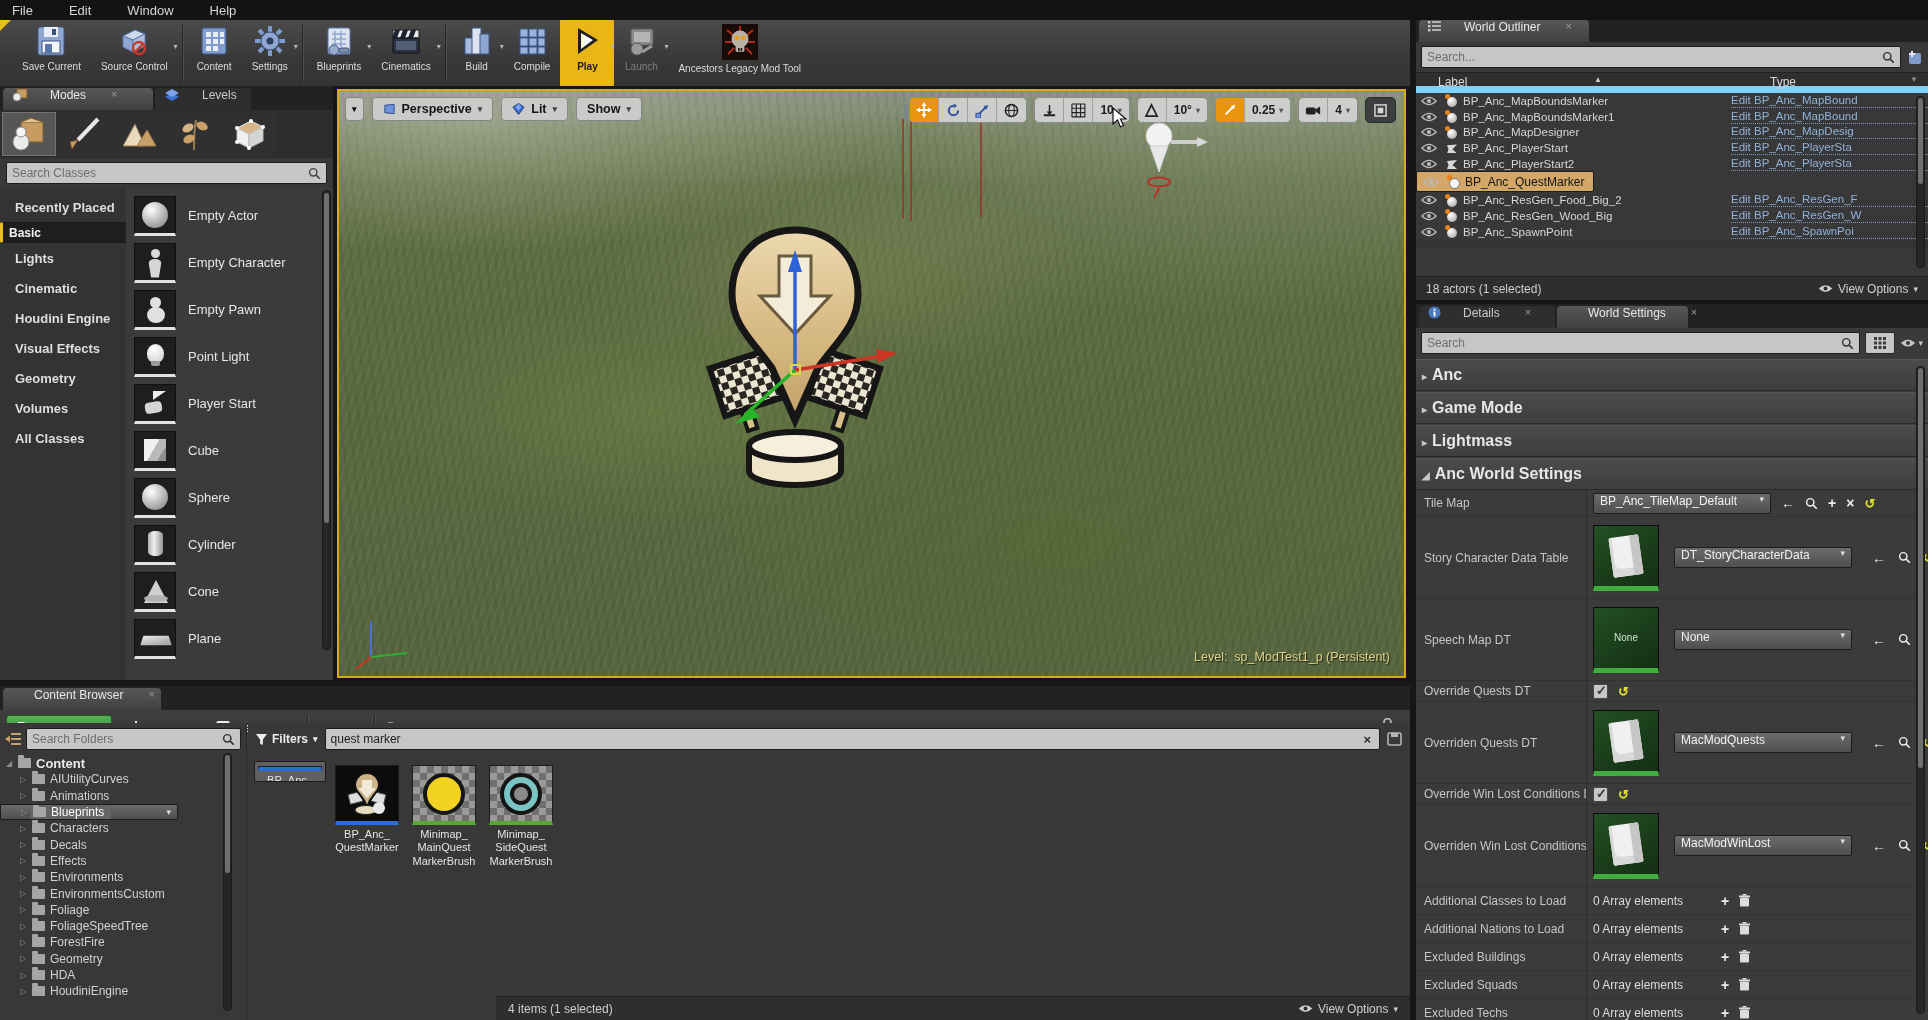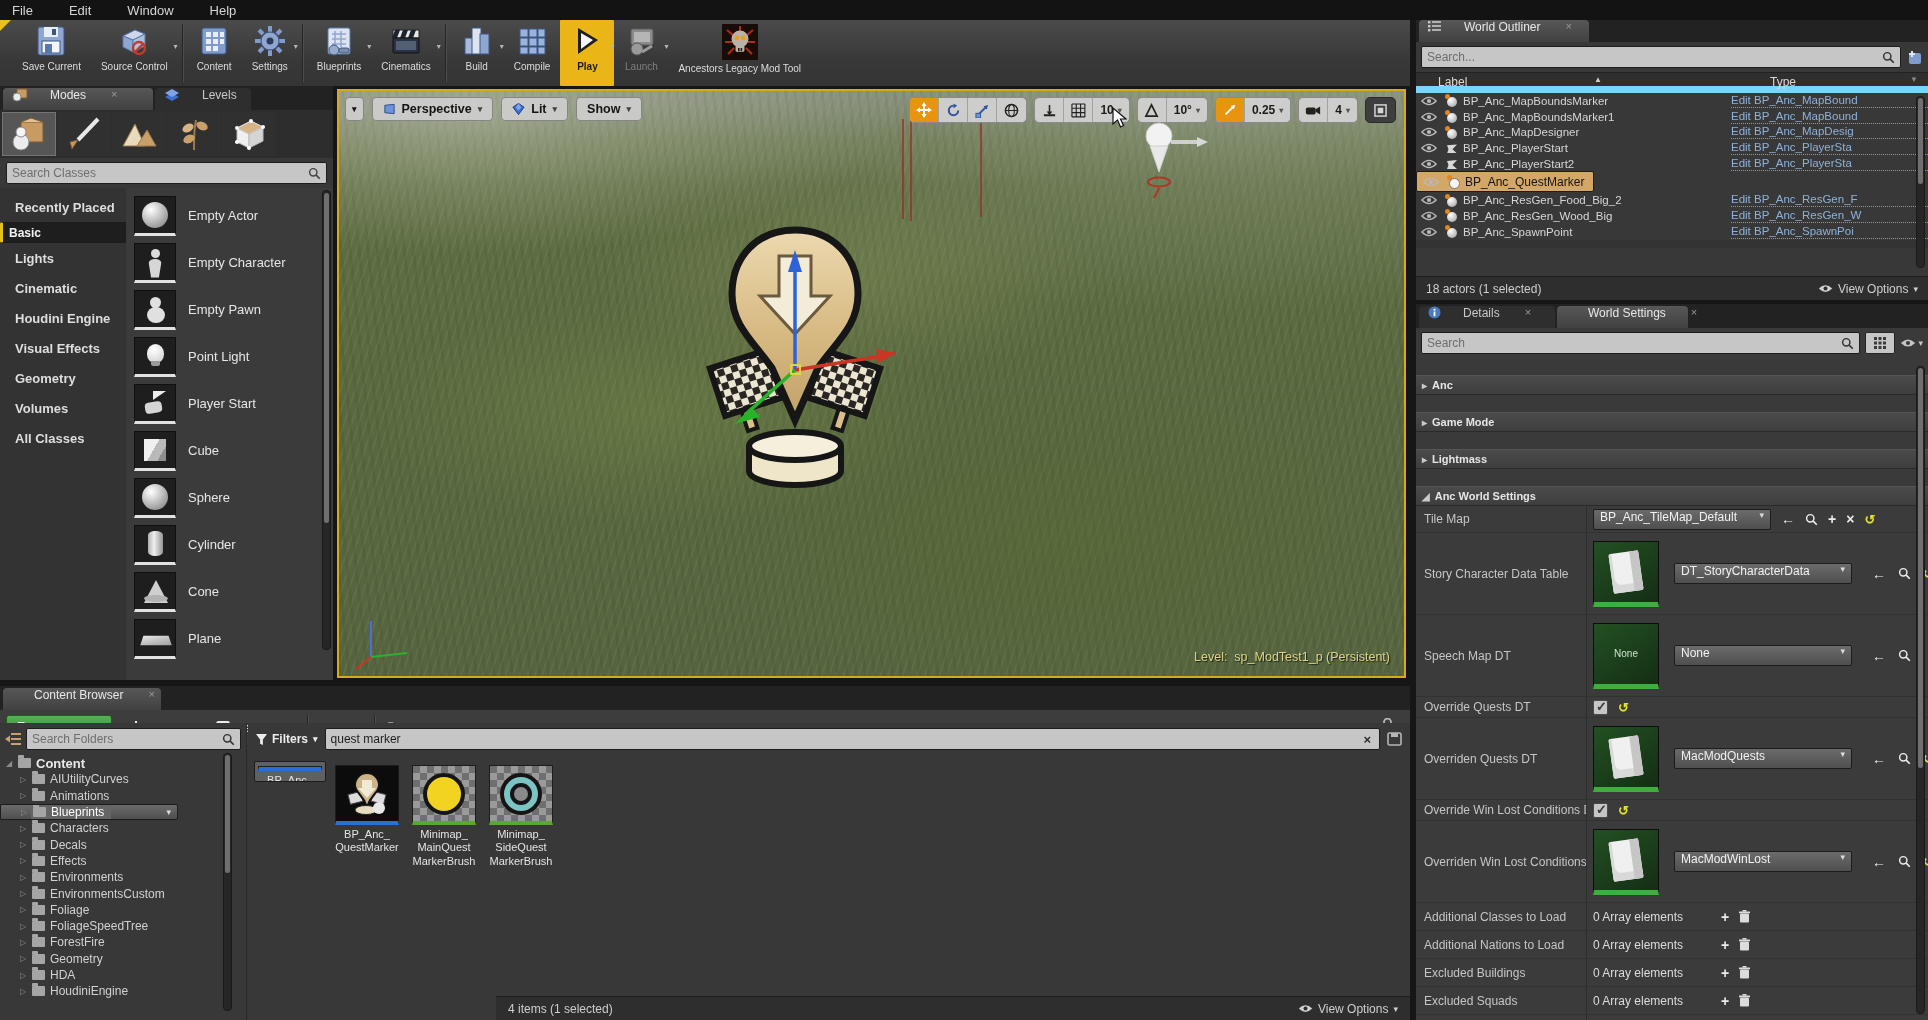--- a/index.html
+++ b/index.html
@@ -124,23 +124,23 @@
   clip-path:polygon(0 10%,100% 0,55% 55%,100% 100%,0 100%,15% 55%)}
 .ofoot{position:absolute;left:0;right:0;bottom:0;height:24px;background:#2e2e2e;border-top:1px solid #1f1f1f;
   display:flex;align-items:center;justify-content:space-between;padding:0 10px;font-size:12px;color:#cfcfcf}
 .vopts{display:flex;align-items:center;gap:5px}
 
 
 #settings{left:1416px;top:304px;width:512px;height:716px;background:#3a3a3a}
 .srow{display:flex;align-items:center;gap:5px;padding:4px 5px}
 .gridbtn{width:30px;height:22px;background:#c6c6c6;border:1px solid #262626;border-radius:2px;
   display:flex;align-items:center;justify-content:center;flex:none}
-.sec{height:20px;margin-top:17px;background:linear-gradient(#4b4b4b,#3e3e3e);border-top:1px solid #555;
+.sec{height:32px;margin-top:1px;background:linear-gradient(#4b4b4b,#3e3e3e);border-top:1px solid #555;
   border-bottom:1px solid #2a2a2a;display:flex;align-items:center;gap:5px;padding-left:6px;
-  font-size:11px;font-weight:bold;color:#e6e6e6}
+  font-size:16px;font-weight:bold;color:#e6e6e6}
 .car::before{content:"▸";color:#c9c9c9;font-size:10px}
 .sec.expanded .car::before{content:"◢"}
 .prow{display:flex;align-items:center;border-bottom:1px solid #323232;background:#3b3b3b}
 .prow.dropdown{height:27px}.prow.asset,.prow.asset_none{height:82px}
 .prow.checkbox{height:21px}.prow.array{height:28px}
 .plabel{width:170px;flex:none;font-size:12px;color:#c6c6c6;white-space:nowrap;overflow:hidden;padding-left:8px}
 .pval{flex:1;align-self:stretch;display:flex;align-items:center;border-left:1px solid #2d2d2d;padding:3px 6px;min-width:0}
 .pv{display:none;align-items:center;gap:10px}
 .prow.dropdown .pv-dropdown{display:flex}
 .prow.asset .pv-asset,.prow.asset_none .pv-asset{display:flex}

